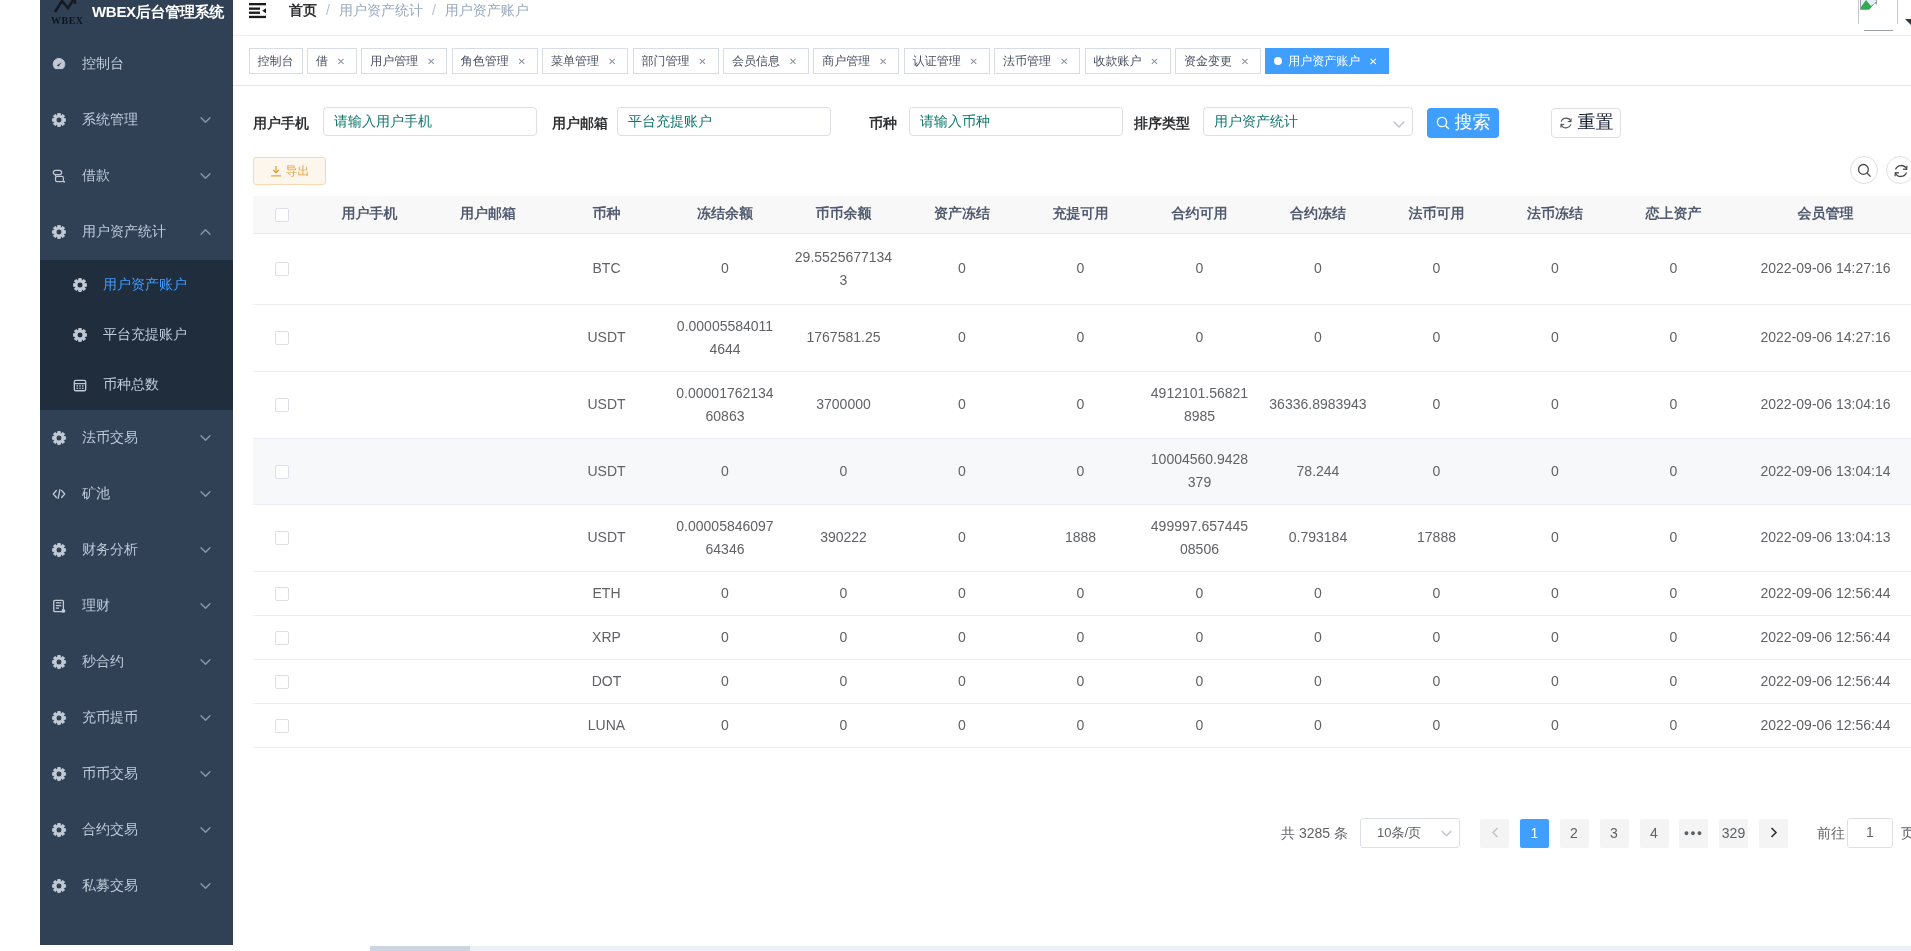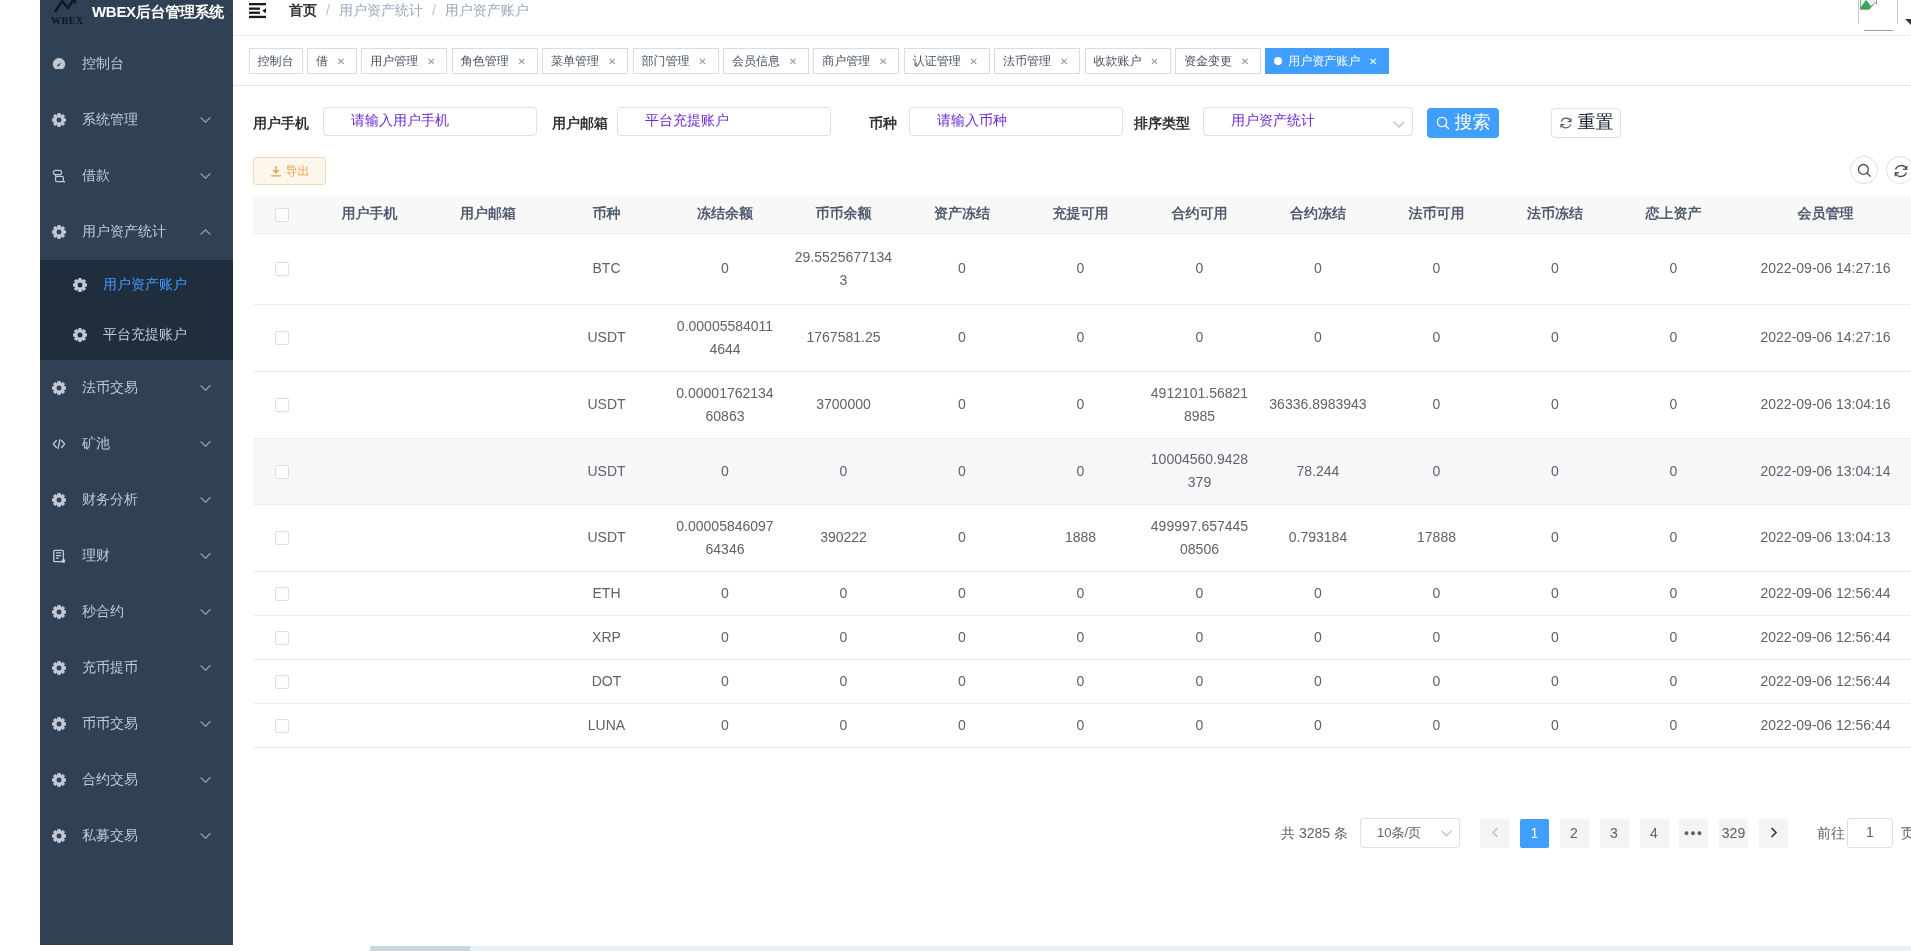--- a/index.html
+++ b/index.html
@@ -25,21 +25,21 @@
 #bc .sep{margin:0 9px;color:#b6c2d1;font-weight:normal;}
 
 #tags{position:absolute;left:193px;top:37px;width:1704px;height:49px;background:#fff;border-bottom:1px solid #e4e7ea;}
 .tag{position:absolute;top:48px;height:26px;line-height:24px;border:1px solid #d8dce5;background:#fff;color:#495060;font-size:12px;padding:0 8px;white-space:nowrap;}
 .tag .x{display:inline-block;width:14px;margin-left:6px;color:#8b919e;font-size:10px;text-align:center;}
 .tag.on{background:#409eff;border-color:#409eff;color:#fff;}
 .tag.on .x{color:#fff;}
 .tag.on .dot{display:inline-block;width:8px;height:8px;border-radius:50%;background:#fff;margin-right:6px;position:relative;top:0px;}
 
 .flabel{position:absolute;top:115px;height:16px;font-size:14px;font-weight:bold;color:#303133;text-align:right;}
-.finput{position:absolute;top:107px;height:29px;border:1px solid #dcdfe6;border-radius:4px;background:#fff;font-size:14px;color:#6d28d9;line-height:27px;padding-left:27px;font-family:Liberation Mono, monospace;}
+.finput{position:absolute;top:107px;height:29px;border:1px solid #dcdfe6;border-radius:4px;background:#fff;font-size:14px;color:#0f766e;line-height:27px;padding-left:10px;}
 .btn{position:absolute;top:108px;height:30px;border-radius:4px;font-size:18px;text-align:center;line-height:28px;}
 
 #tbl{position:absolute;left:213px;top:196px;width:1665px;border-collapse:collapse;table-layout:fixed;font-size:14px;color:#606266;}
 #tbl th{background:#f8f8f9;color:#515a6e;font-weight:bold;border-bottom:1px solid #e8eaec;height:37px;padding:0;text-align:center;}
 #tbl td{border-bottom:1px solid #ebeef5;text-align:center;padding:0;line-height:23px;}
 .cb{display:inline-block;width:14px;height:14px;border:1px solid #dcdfe6;border-radius:2px;background:#fff;vertical-align:middle;}
 
 .pgbtn{position:absolute;top:819px;width:29px;height:29px;background:#f4f4f5;border-radius:2px;color:#5b6169;font-size:14px;font-weight:normal;text-align:center;line-height:29px;}
 .pgbtn.on{background:#409eff;color:#fff;}
 
@@ -140,20 +140,26 @@
             <svg class="ic" width="14" height="14" viewBox="0 0 16 16" fill="#c2cad6" stroke="#c2cad6">
               <use href="#gear"></use>
             </svg>
             <span class="txt">用户资产账户</span>
           </div>
           <div class="smi">
             <svg class="ic" width="14" height="14" viewBox="0 0 16 16" fill="#c2cad6" stroke="#c2cad6">
               <use href="#gear"></use>
             </svg>
             <span class="txt">平台充提账户</span>
+          </div>
+          <div class="smi">
+            <svg class="ic" width="14" height="14" viewBox="0 0 16 16" fill="#c2cad6" stroke="#c2cad6">
+              <use href="#cal"></use>
+            </svg>
+            <span class="txt">币种总数</span>
           </div>
         </div>
         <div class="mi">
           <svg class="ic" width="14" height="14" viewBox="0 0 16 16" fill="#c2cad6" stroke="#c2cad6">
             <use href="#gear"></use>
           </svg>
           <span class="txt">法币交易</span>
           <svg class="ar" width="11" height="7" viewBox="0 0 11 6.5" stroke="#8b96a5" fill="none">
             <use href="#chevd"></use>
           </svg>

